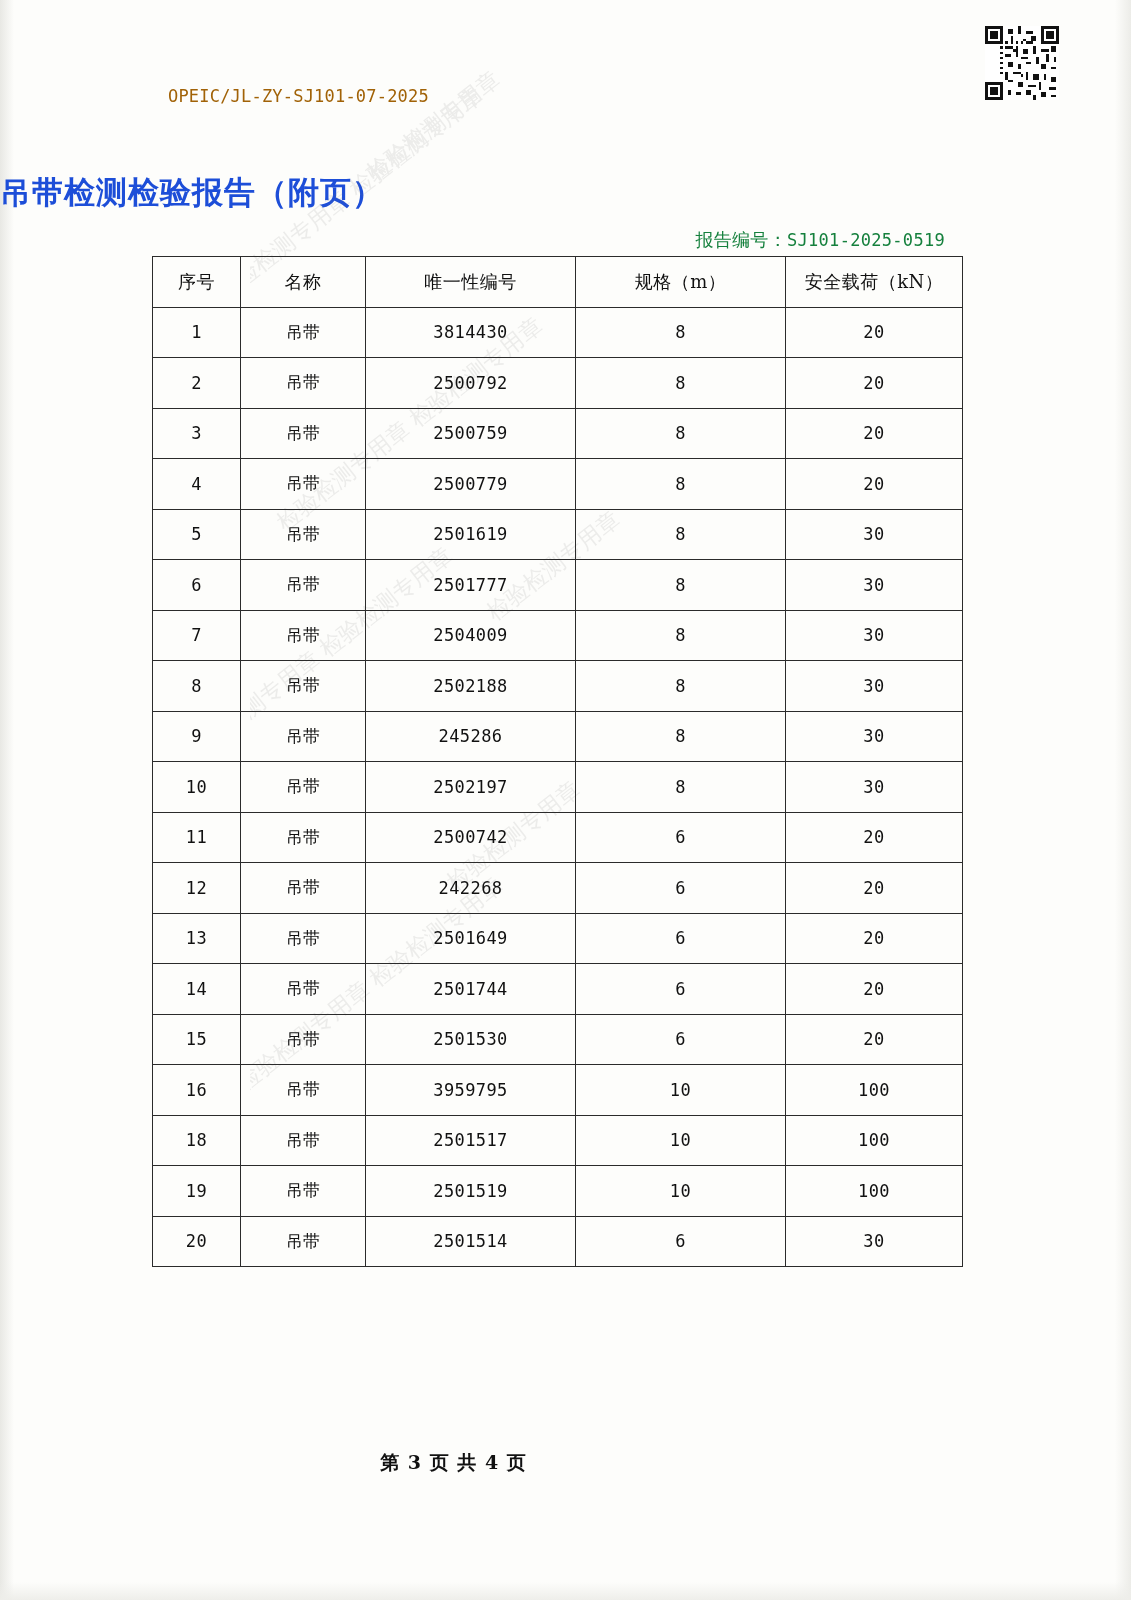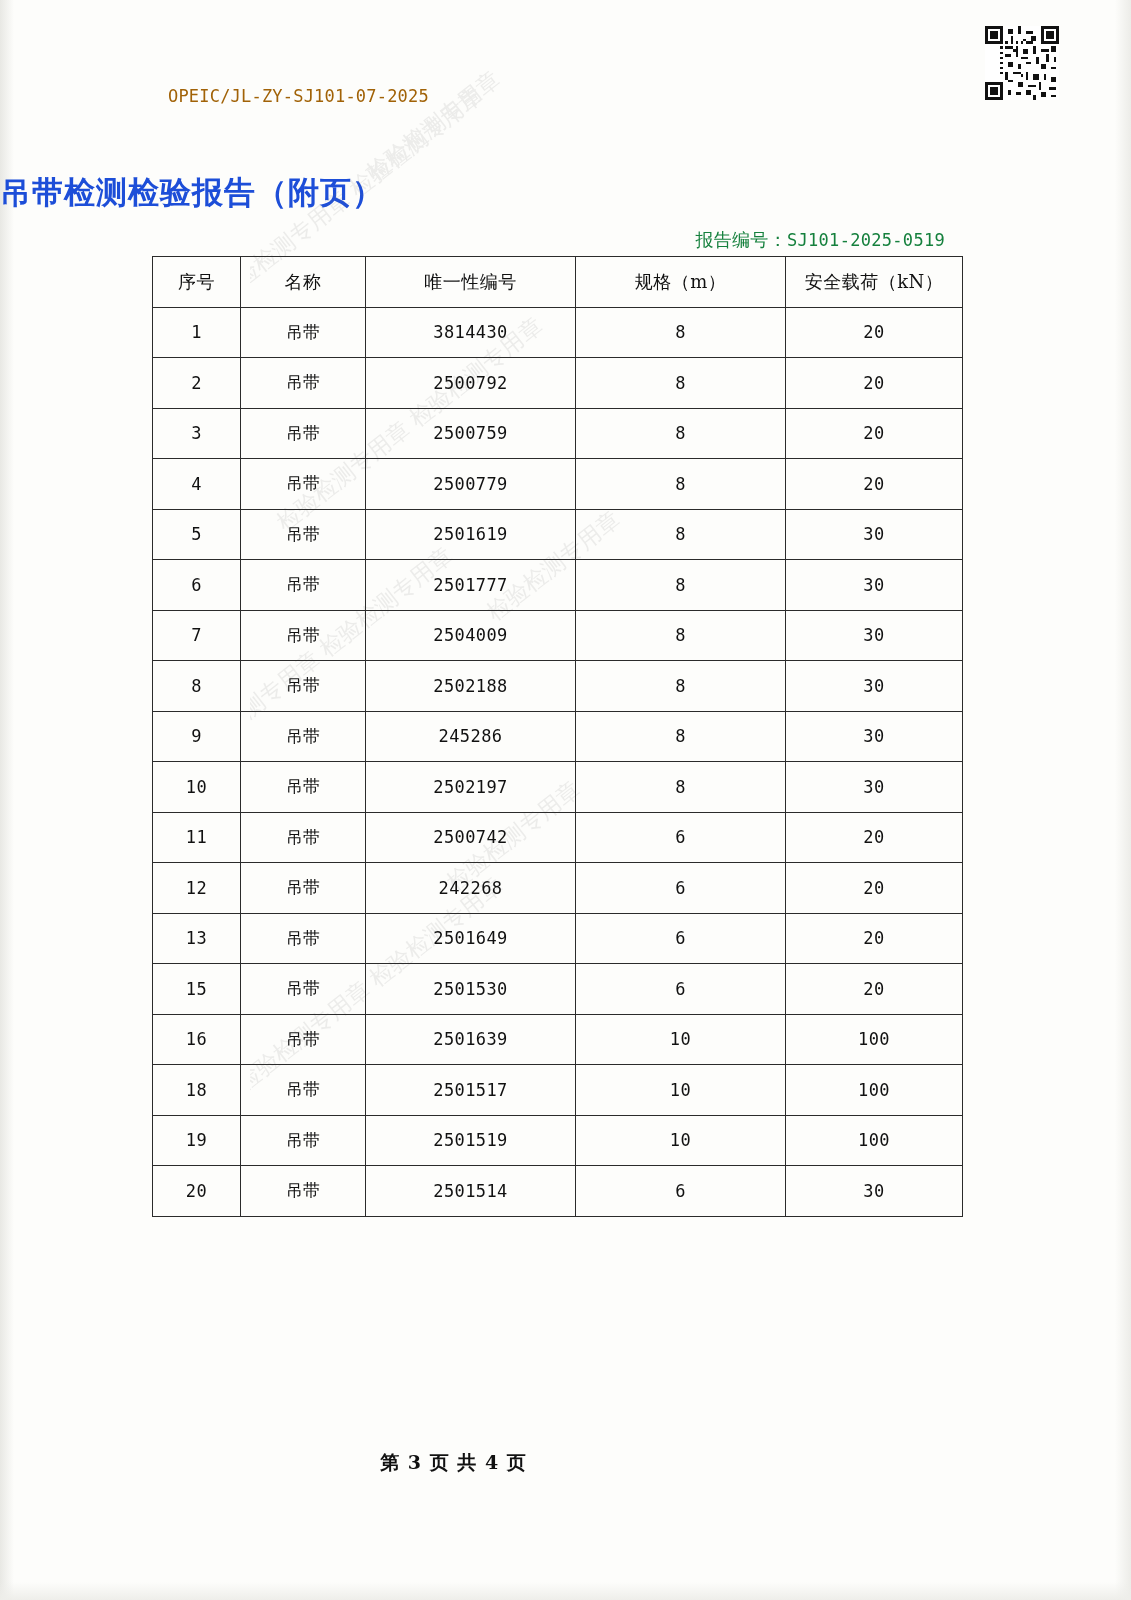--- a/index.html
+++ b/index.html
@@ -375,30 +375,37 @@
         <td class="load">20</td>
       </tr>
       <tr>
         <td class="num">13</td>
         <td>吊带</td>
         <td class="idcol">2501649</td>
         <td class="spec">6</td>
         <td class="load">20</td>
       </tr>
       <tr>
+        <td class="num">14</td>
+        <td>吊带</td>
+        <td class="idcol">2501744</td>
+        <td class="spec">6</td>
+        <td class="load">20</td>
+      </tr>
+      <tr>
         <td class="num">15</td>
         <td>吊带</td>
         <td class="idcol">2501530</td>
         <td class="spec">6</td>
         <td class="load">20</td>
       </tr>
       <tr>
         <td class="num">16</td>
         <td>吊带</td>
-        <td class="idcol">2501639</td>
+        <td class="idcol">3959795</td>
         <td class="spec">10</td>
         <td class="load">100</td>
       </tr>
       <tr>
         <td class="num">18</td>
         <td>吊带</td>
         <td class="idcol">2501517</td>
         <td class="spec">10</td>
         <td class="load">100</td>
       </tr>

